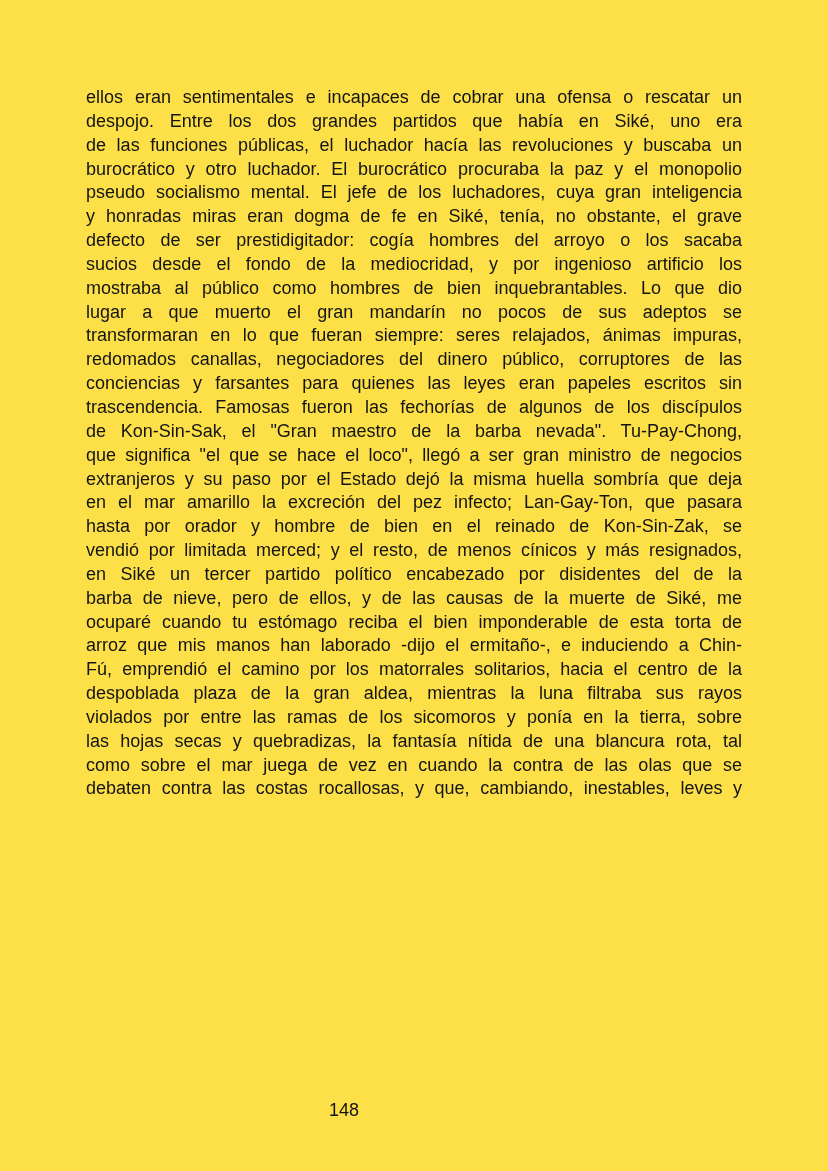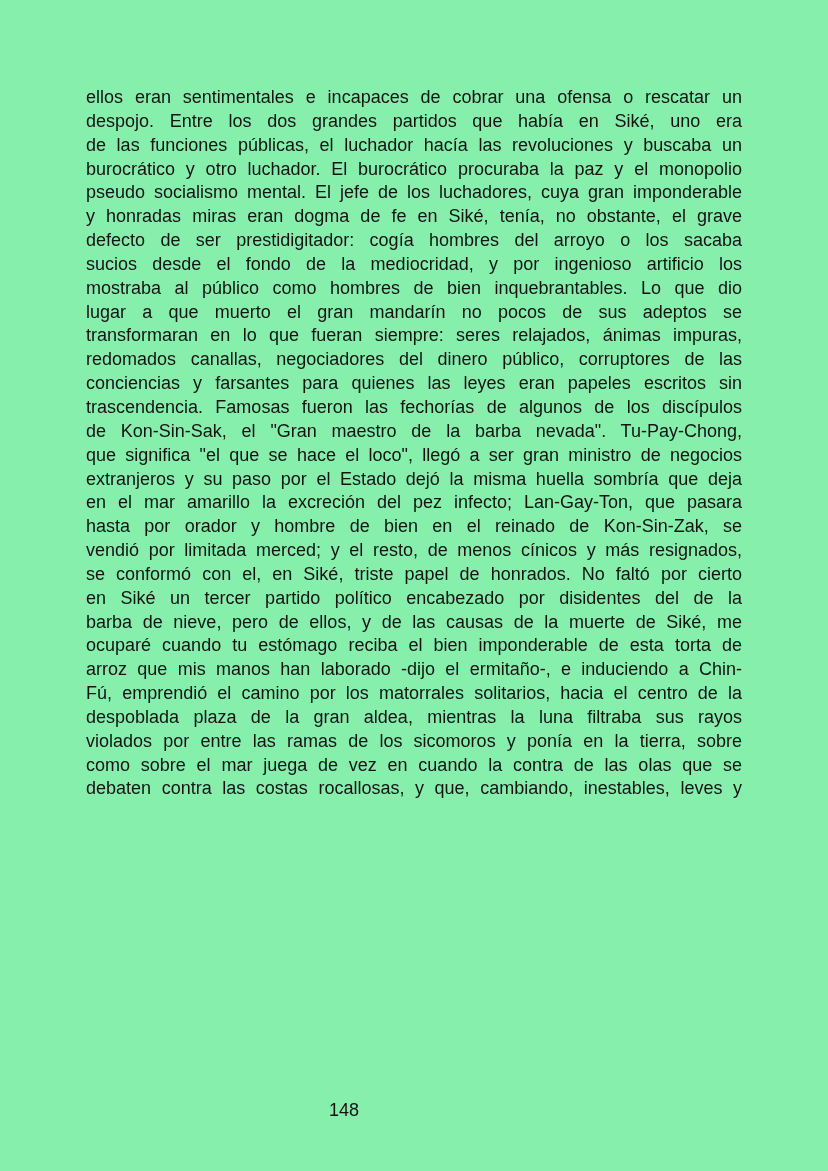--- a/index.html
+++ b/index.html
@@ -10,21 +10,21 @@
     body {
       width: 828px;
       height: 1171px;
       position: relative;
       overflow: hidden;
     }
     .page {
       position: absolute;
       left: 0; top: 0;
       width: 828px; height: 1171px;
-      background: #86efac;
+      background: #fde047;
     }
     .body-text {
       position: absolute;
       left: 86px;
       top: 86px;
       width: 656px;
       font-family: "Liberation Sans", sans-serif;
       font-size: 18px;
       line-height: 23.85px;
       color: #141414;
@@ -53,42 +53,42 @@
   </style>
 </head>
 <body>
 
 <div class="page">
   <div class="body-text">
     <span class="line">ellos eran sentimentales e incapaces de cobrar una ofensa o rescatar un</span>
     <span class="line">despojo. Entre los dos grandes partidos que había en Siké, uno era</span>
     <span class="line">de las funciones públicas, el luchador hacía las revoluciones y buscaba un</span>
     <span class="line">burocrático y otro luchador. El burocrático procuraba la paz y el monopolio</span>
-    <span class="line">pseudo socialismo mental. El jefe de los luchadores, cuya gran imponderable</span>
+    <span class="line">pseudo socialismo mental. El jefe de los luchadores, cuya gran inteligencia</span>
     <span class="line">y honradas miras eran dogma de fe en Siké, tenía, no obstante, el grave</span>
     <span class="line">defecto de ser prestidigitador: cogía hombres del arroyo o los sacaba</span>
     <span class="line">sucios desde el fondo de la mediocridad, y por ingenioso artificio los</span>
     <span class="line">mostraba al público como hombres de bien inquebrantables. Lo que dio</span>
     <span class="line">lugar a que muerto el gran mandarín no pocos de sus adeptos se</span>
     <span class="line">transformaran en lo que fueran siempre: seres relajados, ánimas impuras,</span>
     <span class="line">redomados canallas, negociadores del dinero público, corruptores de las</span>
     <span class="line">conciencias y farsantes para quienes las leyes eran papeles escritos sin</span>
     <span class="line">trascendencia. Famosas fueron las fechorías de algunos de los discípulos</span>
     <span class="line">de Kon-Sin-Sak, el "Gran maestro de la barba nevada". Tu-Pay-Chong,</span>
     <span class="line">que significa "el que se hace el loco", llegó a ser gran ministro de negocios</span>
     <span class="line">extranjeros y su paso por el Estado dejó la misma huella sombría que deja</span>
     <span class="line">en el mar amarillo la excreción del pez infecto; Lan-Gay-Ton, que pasara</span>
     <span class="line">hasta por orador y hombre de bien en el reinado de Kon-Sin-Zak, se</span>
     <span class="line">vendió por limitada merced; y el resto, de menos cínicos y más resignados,</span>
-    <span class="line">se conformó con el, en Siké, triste papel de honrados. No faltó por cierto</span>
     <span class="line">en Siké un tercer partido político encabezado por disidentes del de la</span>
     <span class="line">barba de nieve, pero de ellos, y de las causas de la muerte de Siké, me</span>
     <span class="line">ocuparé cuando tu estómago reciba el bien imponderable de esta torta de</span>
     <span class="line">arroz que mis manos han laborado -dijo el ermitaño-, e induciendo a Chin-</span>
     <span class="line">Fú, emprendió el camino por los matorrales solitarios, hacia el centro de la</span>
     <span class="line">despoblada plaza de la gran aldea, mientras la luna filtraba sus rayos</span>
     <span class="line">violados por entre las ramas de los sicomoros y ponía en la tierra, sobre</span>
+    <span class="line">las hojas secas y quebradizas, la fantasía nítida de una blancura rota, tal</span>
     <span class="line">como sobre el mar juega de vez en cuando la contra de las olas que se</span>
     <span class="line">debaten contra las costas rocallosas, y que, cambiando, inestables, leves y</span>
   </div>
 
   <div class="page-number">148</div>
 </div>
 
 </body></html>

